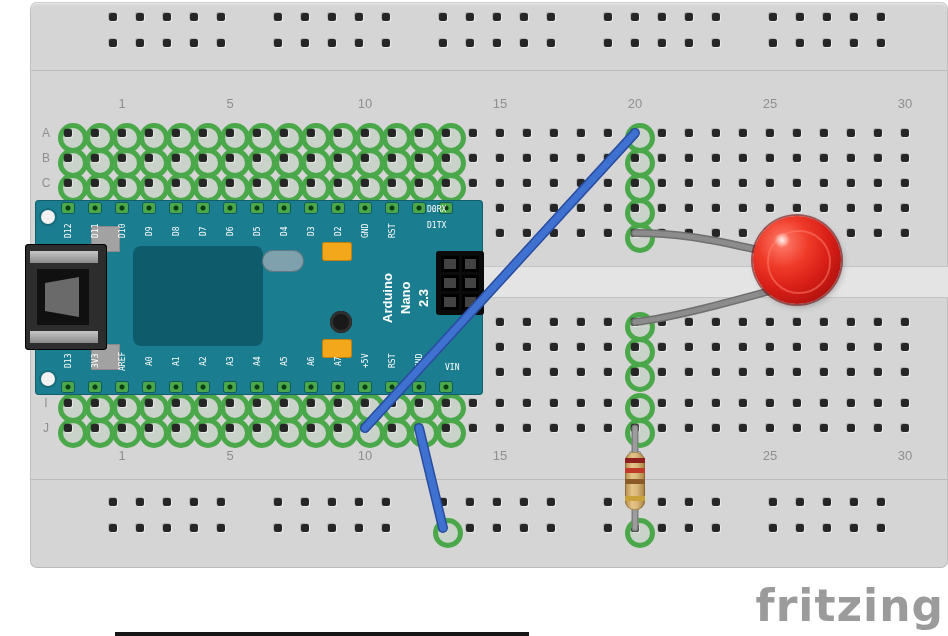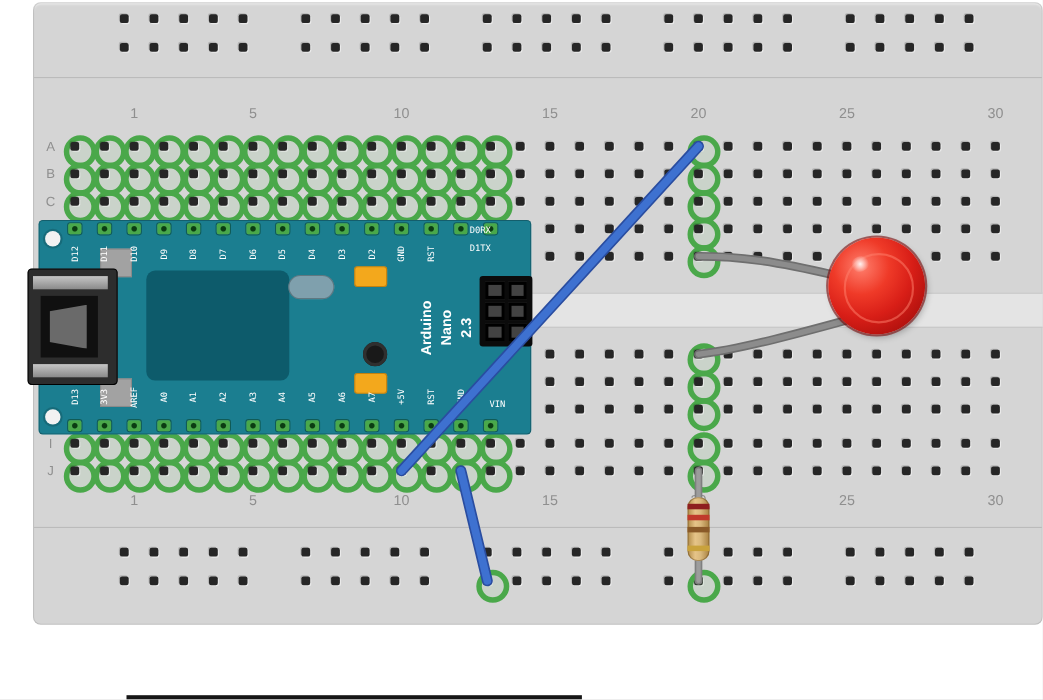--- a/index.html
+++ b/index.html
@@ -729,14 +729,15 @@
       <div class="abs band" style="top: 27px; background: rgb(138, 90, 40);"></div>
       <div class="abs band" style="top: 44px; background: rgb(201, 162, 60);"></div>
     </div>
 
   <div id="led" class="abs">
     <div id="led-body" class="abs"></div>
     <div id="led-inner" class="abs"></div>
     <div id="led-glint" class="abs"></div>
   </div>
 
+  <div id="logo" class="abs">fritzing</div>
   <div id="bottom-bar" class="abs"></div>
 </div>
 
 </body></html>

